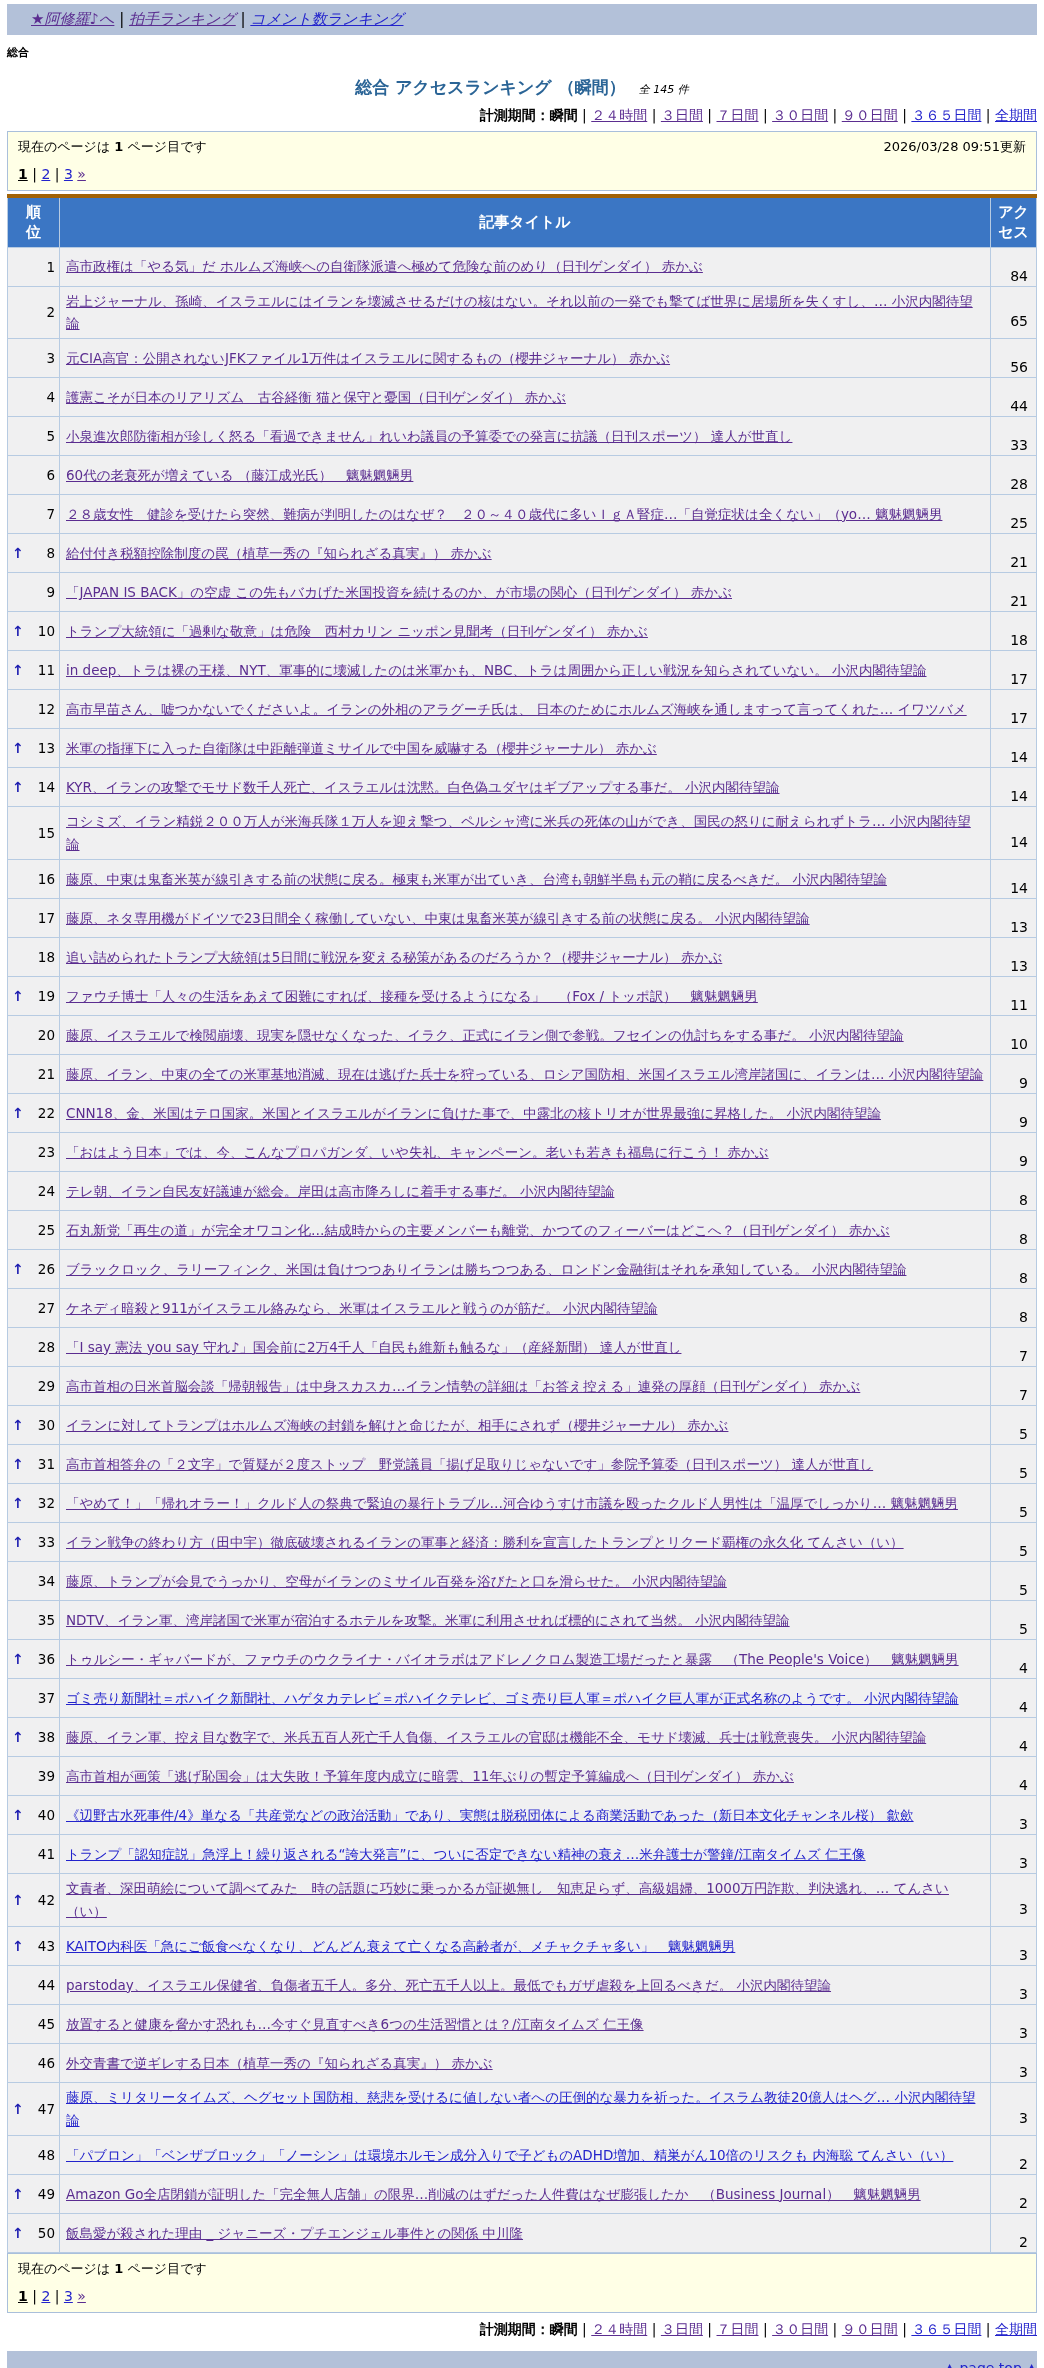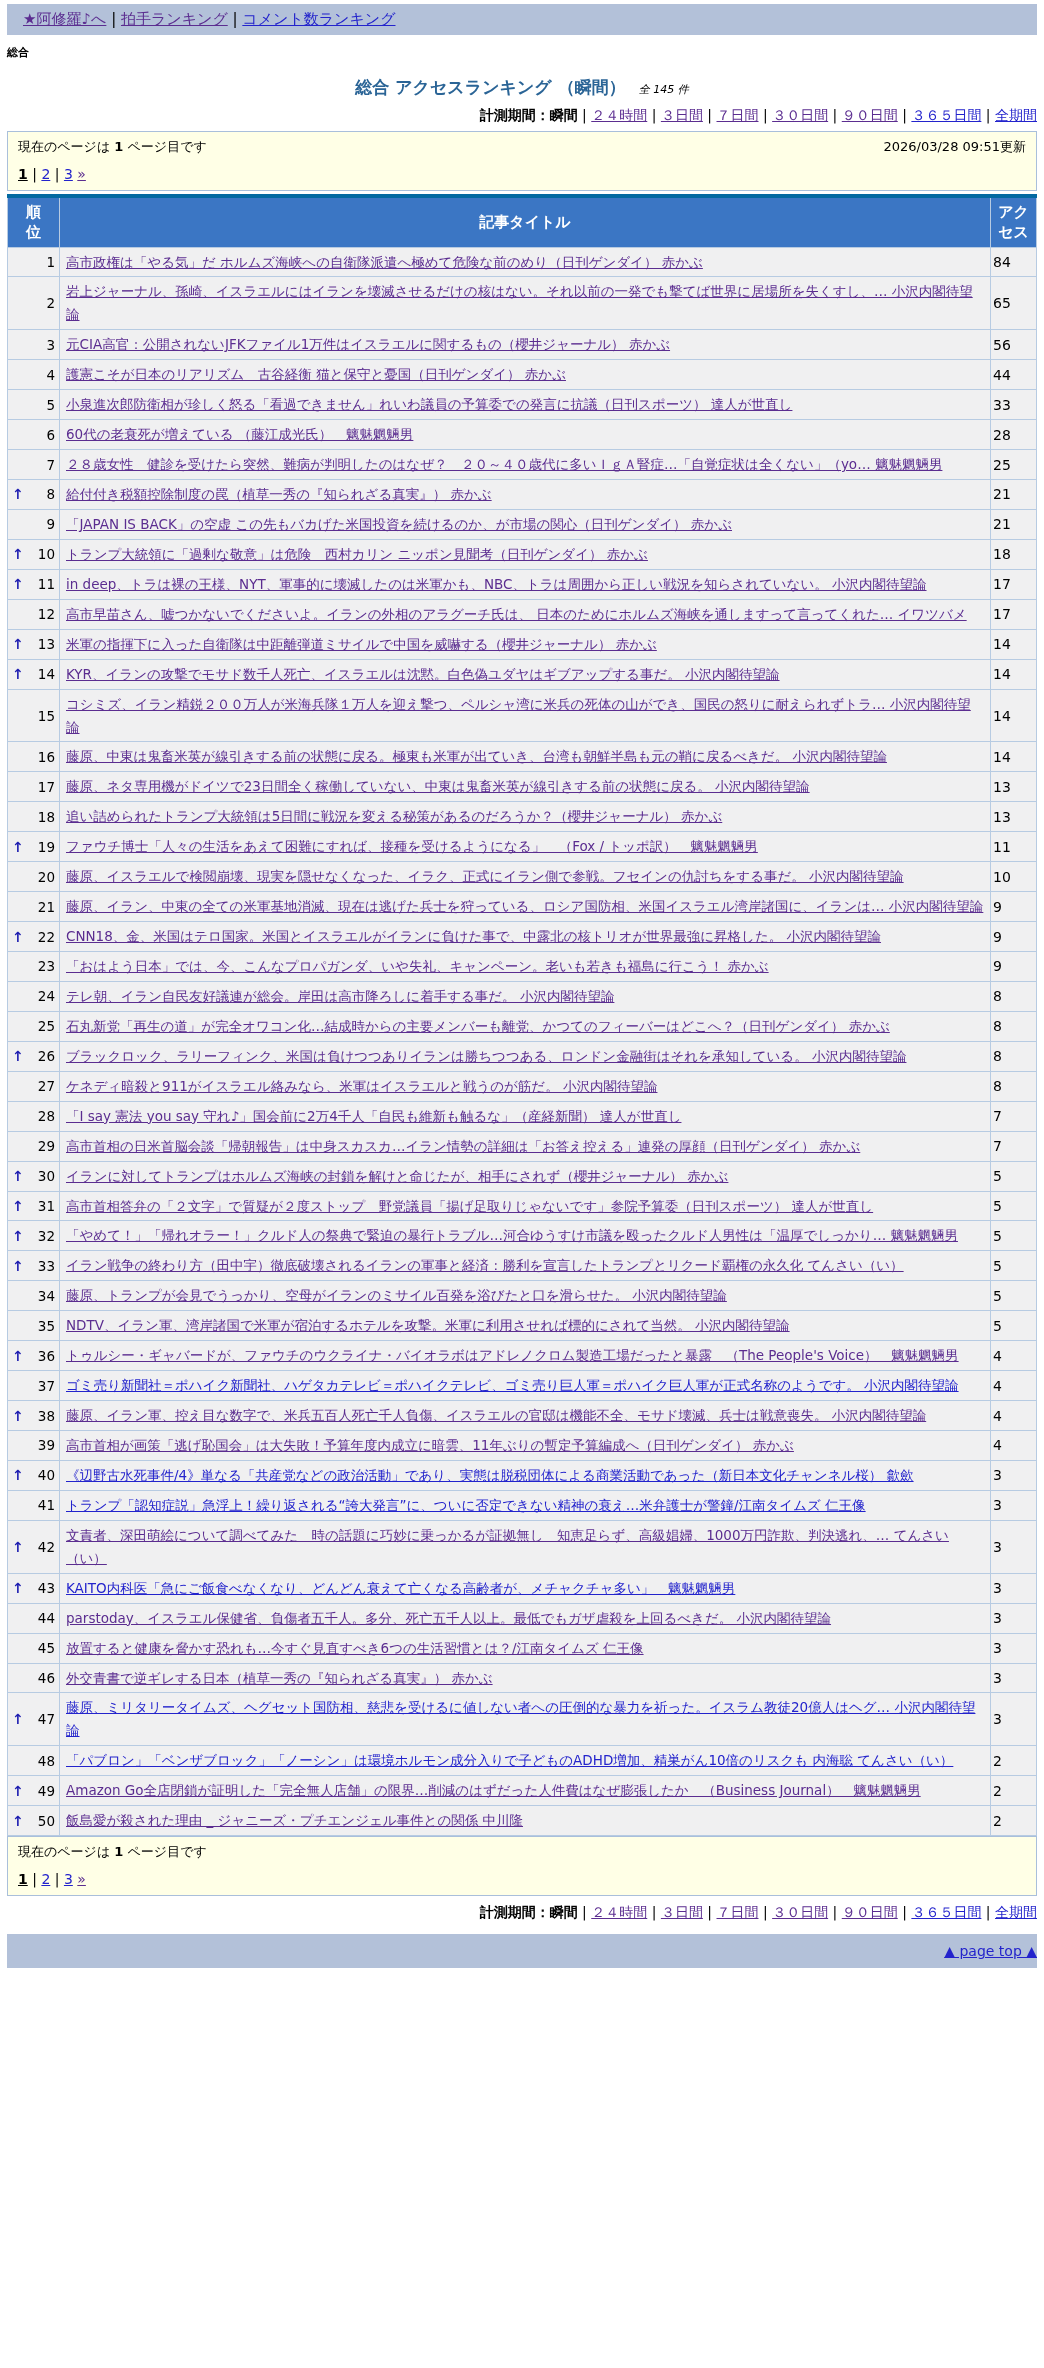--- a/index.html
+++ b/index.html
@@ -12,21 +12,21 @@
     --visited:#5b2d90;
     --new:#2323cc;
     --title:#2a6496;
     --arrow:#1c1cb0;
   }
   *{box-sizing:border-box;}
   body{margin:0;background:#ffffff;color:#000;
        font-family:"DejaVu Sans","Liberation Sans",sans-serif;}
   .page{width:1044px;margin:0 auto;padding:4px 7px 30px 7px;}
 
-  .topbar{background:var(--bar-bg);padding:6px 16px;font-size:15px;}
+  .topbar{background:var(--bar-bg);padding:6px 24px;font-size:15px;font-style:italic;}
   .topbar a{text-decoration:underline;}
   .sep{color:#000;}
 
   a.visited{color:var(--visited);}
   a.new{color:var(--new);}
   a{cursor:pointer;text-decoration:underline;}
 
   .category{font-size:11px;font-weight:bold;margin:10px 0 16px 0;}
 
   .title-line{text-align:center;margin:4px 0 2px 0;}
@@ -39,34 +39,34 @@
 
   .infobox{background:var(--box-bg);border:1px solid var(--border);
            padding:6px 10px 8px 10px;font-size:13px;}
   .info-row{display:flex;justify-content:space-between;align-items:baseline;}
   .bold-num{font-weight:bold;}
   .updated{font-size:13px;}
   .pages{margin-top:10px;font-size:14px;}
   .pages a.page-current{color:#000;font-weight:bold;text-decoration:underline;}
 
   table.ranking{width:100%;border-collapse:collapse;margin-top:3px;
-                border:1px solid var(--cell-border);border-top:4px solid #0369a1;}
+                border:1px solid var(--cell-border);border-top:4px solid #a16207;}
   table.ranking th{background:var(--head-bg);color:#fff;font-size:15px;
                    font-weight:bold;padding:4px 2px;border:1px solid var(--cell-border);}
   th .narrow{margin:0 auto;line-height:1.35;}
   th .w1{width:1.15em;}
   th .w2{width:2.3em;}
   table.ranking td{border:1px solid var(--cell-border);background:var(--row-bg);
                    vertical-align:middle;}
   td.rank-cell{width:52px;padding:2px 4px;}
   .rank-inner{display:flex;justify-content:space-between;align-items:center;}
   .up-icon{color:var(--arrow);font-weight:bold;font-size:14px;min-width:10px;}
   .rank-num{font-size:13.5px;margin-left:auto;}
   td.title-cell{padding:3px 6px;line-height:1.7;font-size:13.5px;}
-  td.access-cell{width:46px;padding:2px 8px 2px 2px;font-size:14px;}
+  td.access-cell{width:46px;text-align:right;padding:20px 8px 2px 2px;font-size:14px;}
 
   .bottombar{background:var(--bar-bg);margin-top:12px;padding:9px 0;
              text-align:right;font-size:14px;}
   .bottombar a{color:var(--new);}
 </style>
 </head>
 <body>
 
 <div class="page">
 

